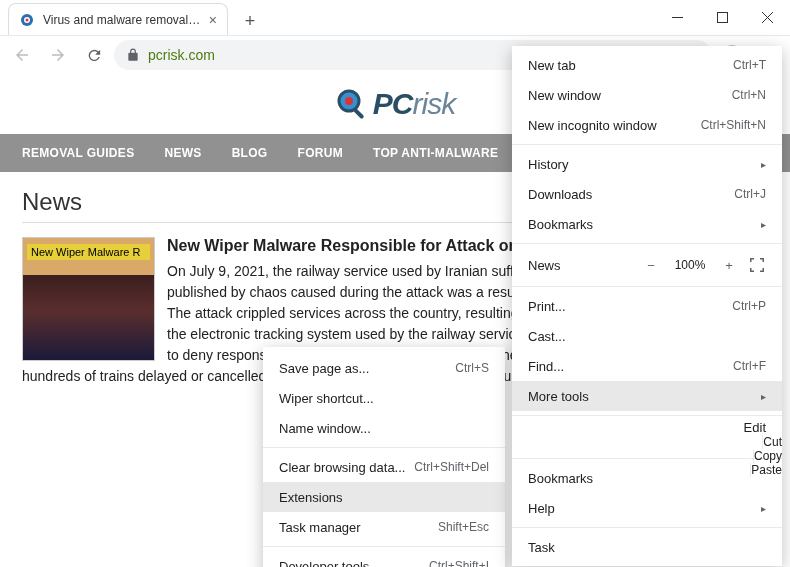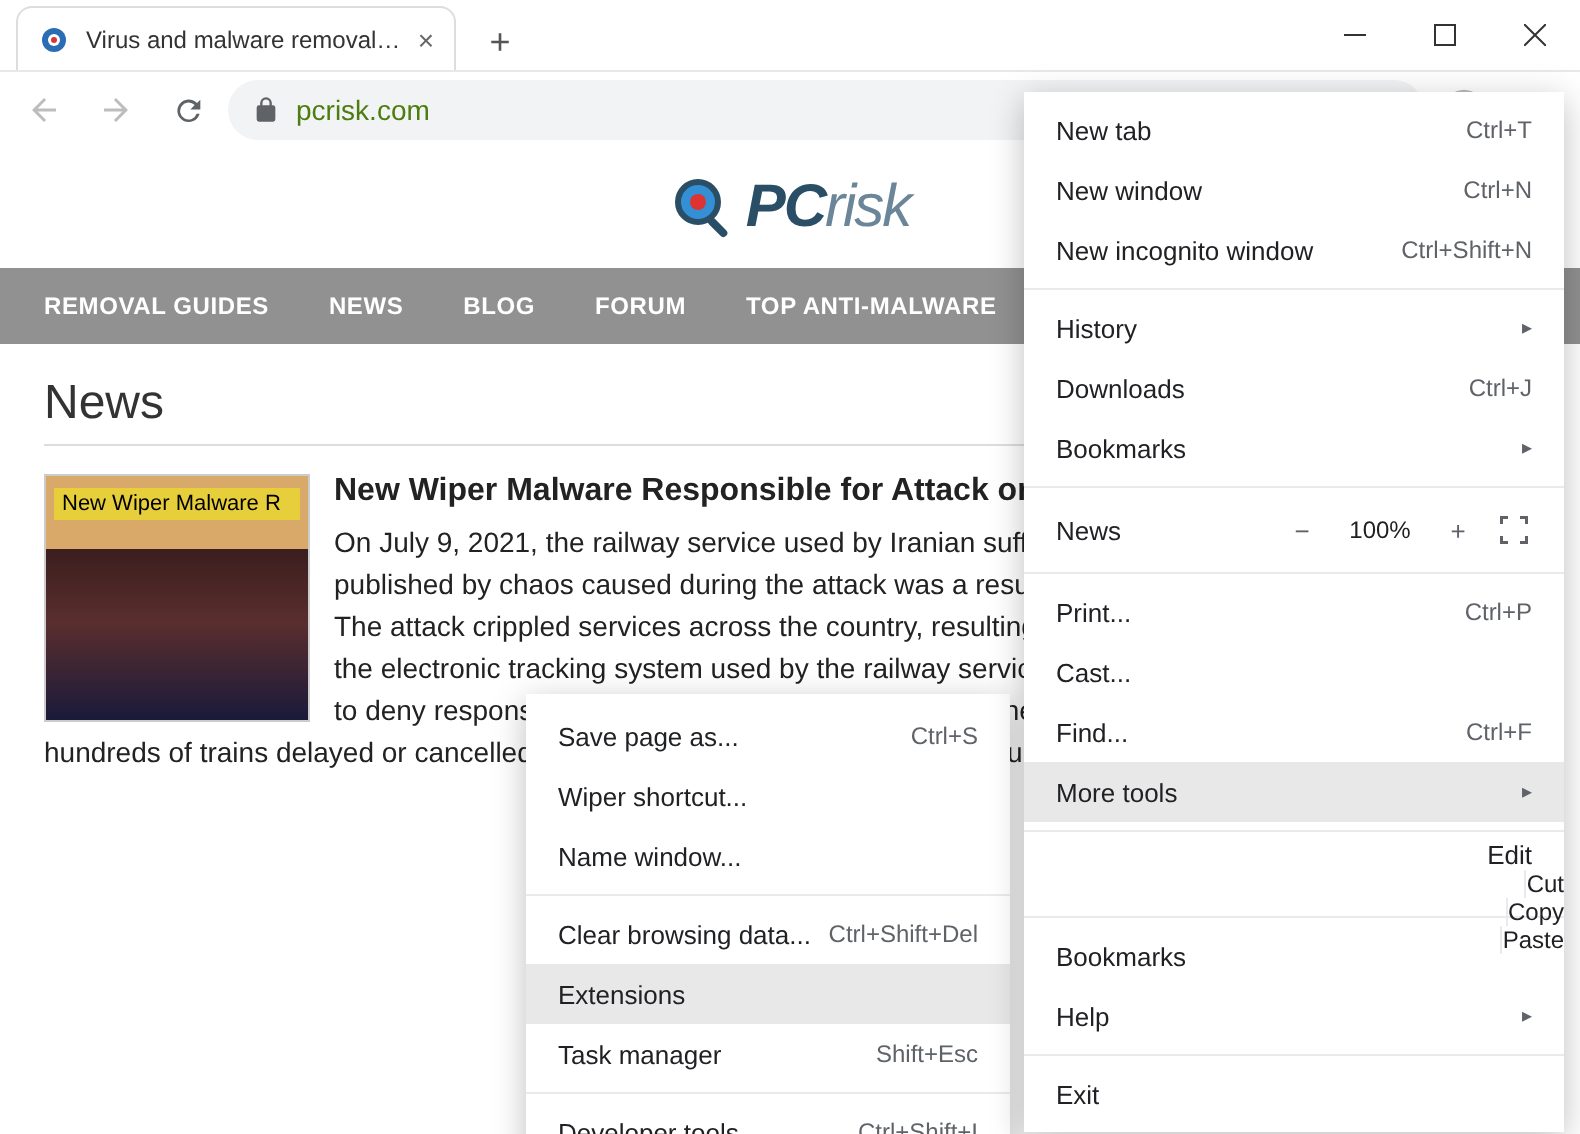--- a/index.html
+++ b/index.html
@@ -250,15 +250,15 @@
   </div>
   <div class="menu-sep"></div>
   <div class="menu-item">
       <span>Bookmarks</span>
     </div>
   <div class="menu-item submenu">
       <span>Help</span>
     </div>
   <div class="menu-sep"></div>
   <div class="menu-item">
-      <span>Exit</span>
+      <span>Task</span>
     </div>
 </div>
 
 </body></html>

